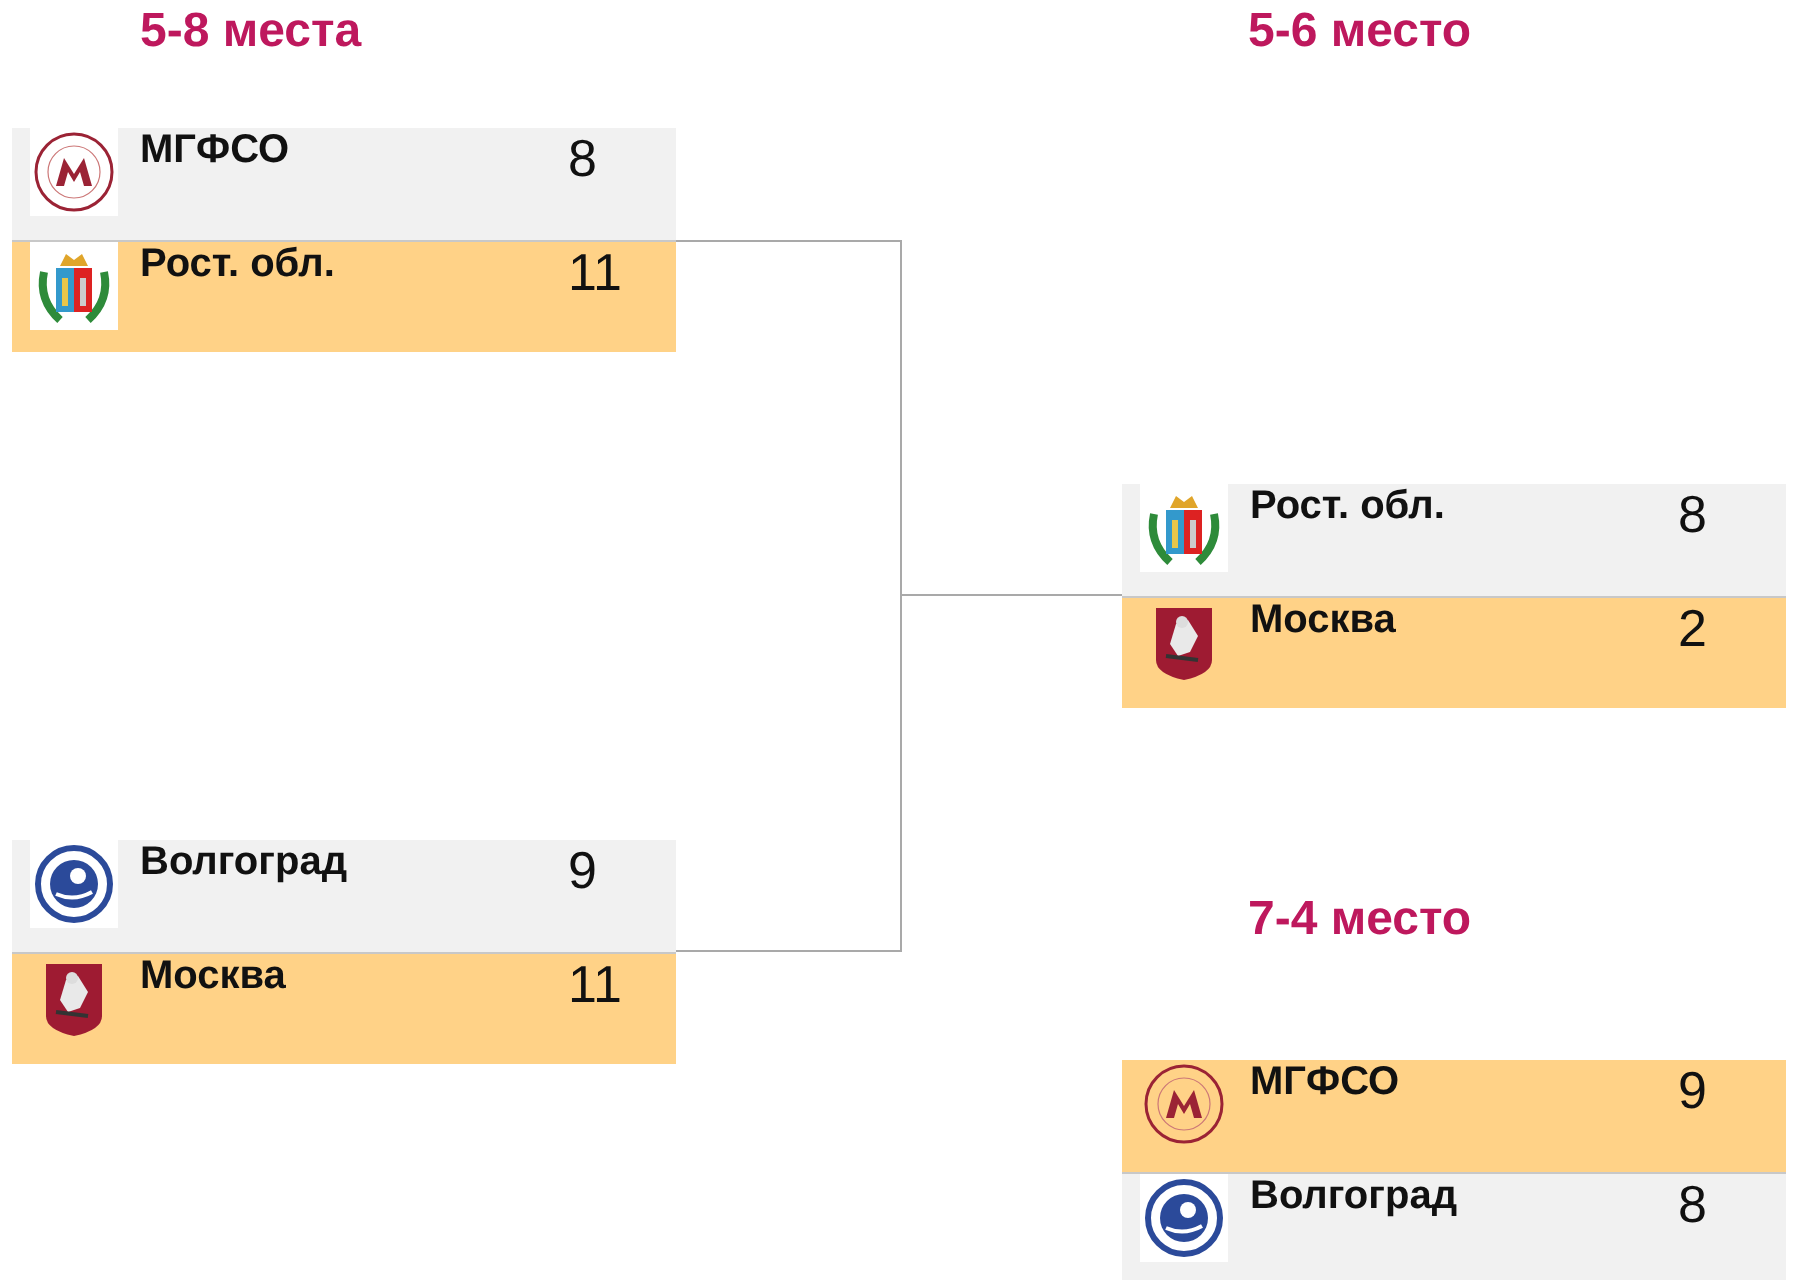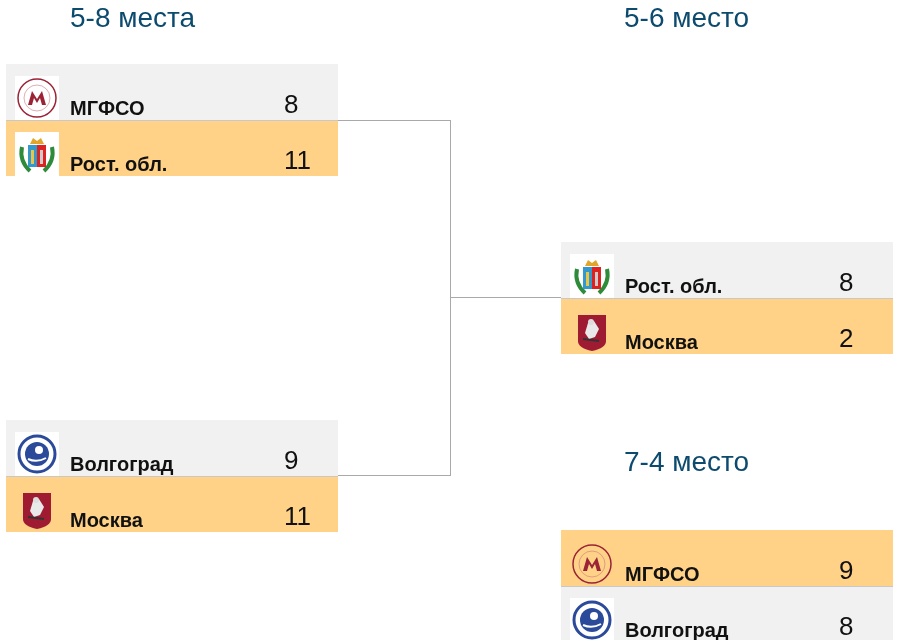--- a/index.html
+++ b/index.html
@@ -3,25 +3,25 @@
 <meta charset="utf-8">
 <style>
   html, body { margin: 0; padding: 0; }
   body {
     width: 900px; height: 640px; position: relative; overflow: hidden;
     background: #ffffff;
     font-family: "Liberation Sans", "DejaVu Sans", sans-serif;
     color: #111;
   }
   .stage-title {
-    position: absolute; font-size: 28px; color: #0c4a6e; white-space: nowrap;
+    position: absolute; font-size: 24px; color: #be185d; white-space: nowrap; font-weight: bold;
   }
   .match { position: absolute; width: 332px; }
   .row {
-    height: 56px; display: flex; align-items: flex-end; position: relative;
+    height: 56px; display: flex; align-items: flex-start; position: relative;
     box-sizing: border-box;
   }
   .row.loser { background: #f1f1f1; }
   .row.winner { background: #ffd287; }
   .row + .row { border-top: 1px solid #c8c8c8; }
   .logo {
     width: 44px; height: 44px; margin-left: 9px; flex: 0 0 44px;
     display: flex; align-items: center; justify-content: center;
     background: #fff;
   }

